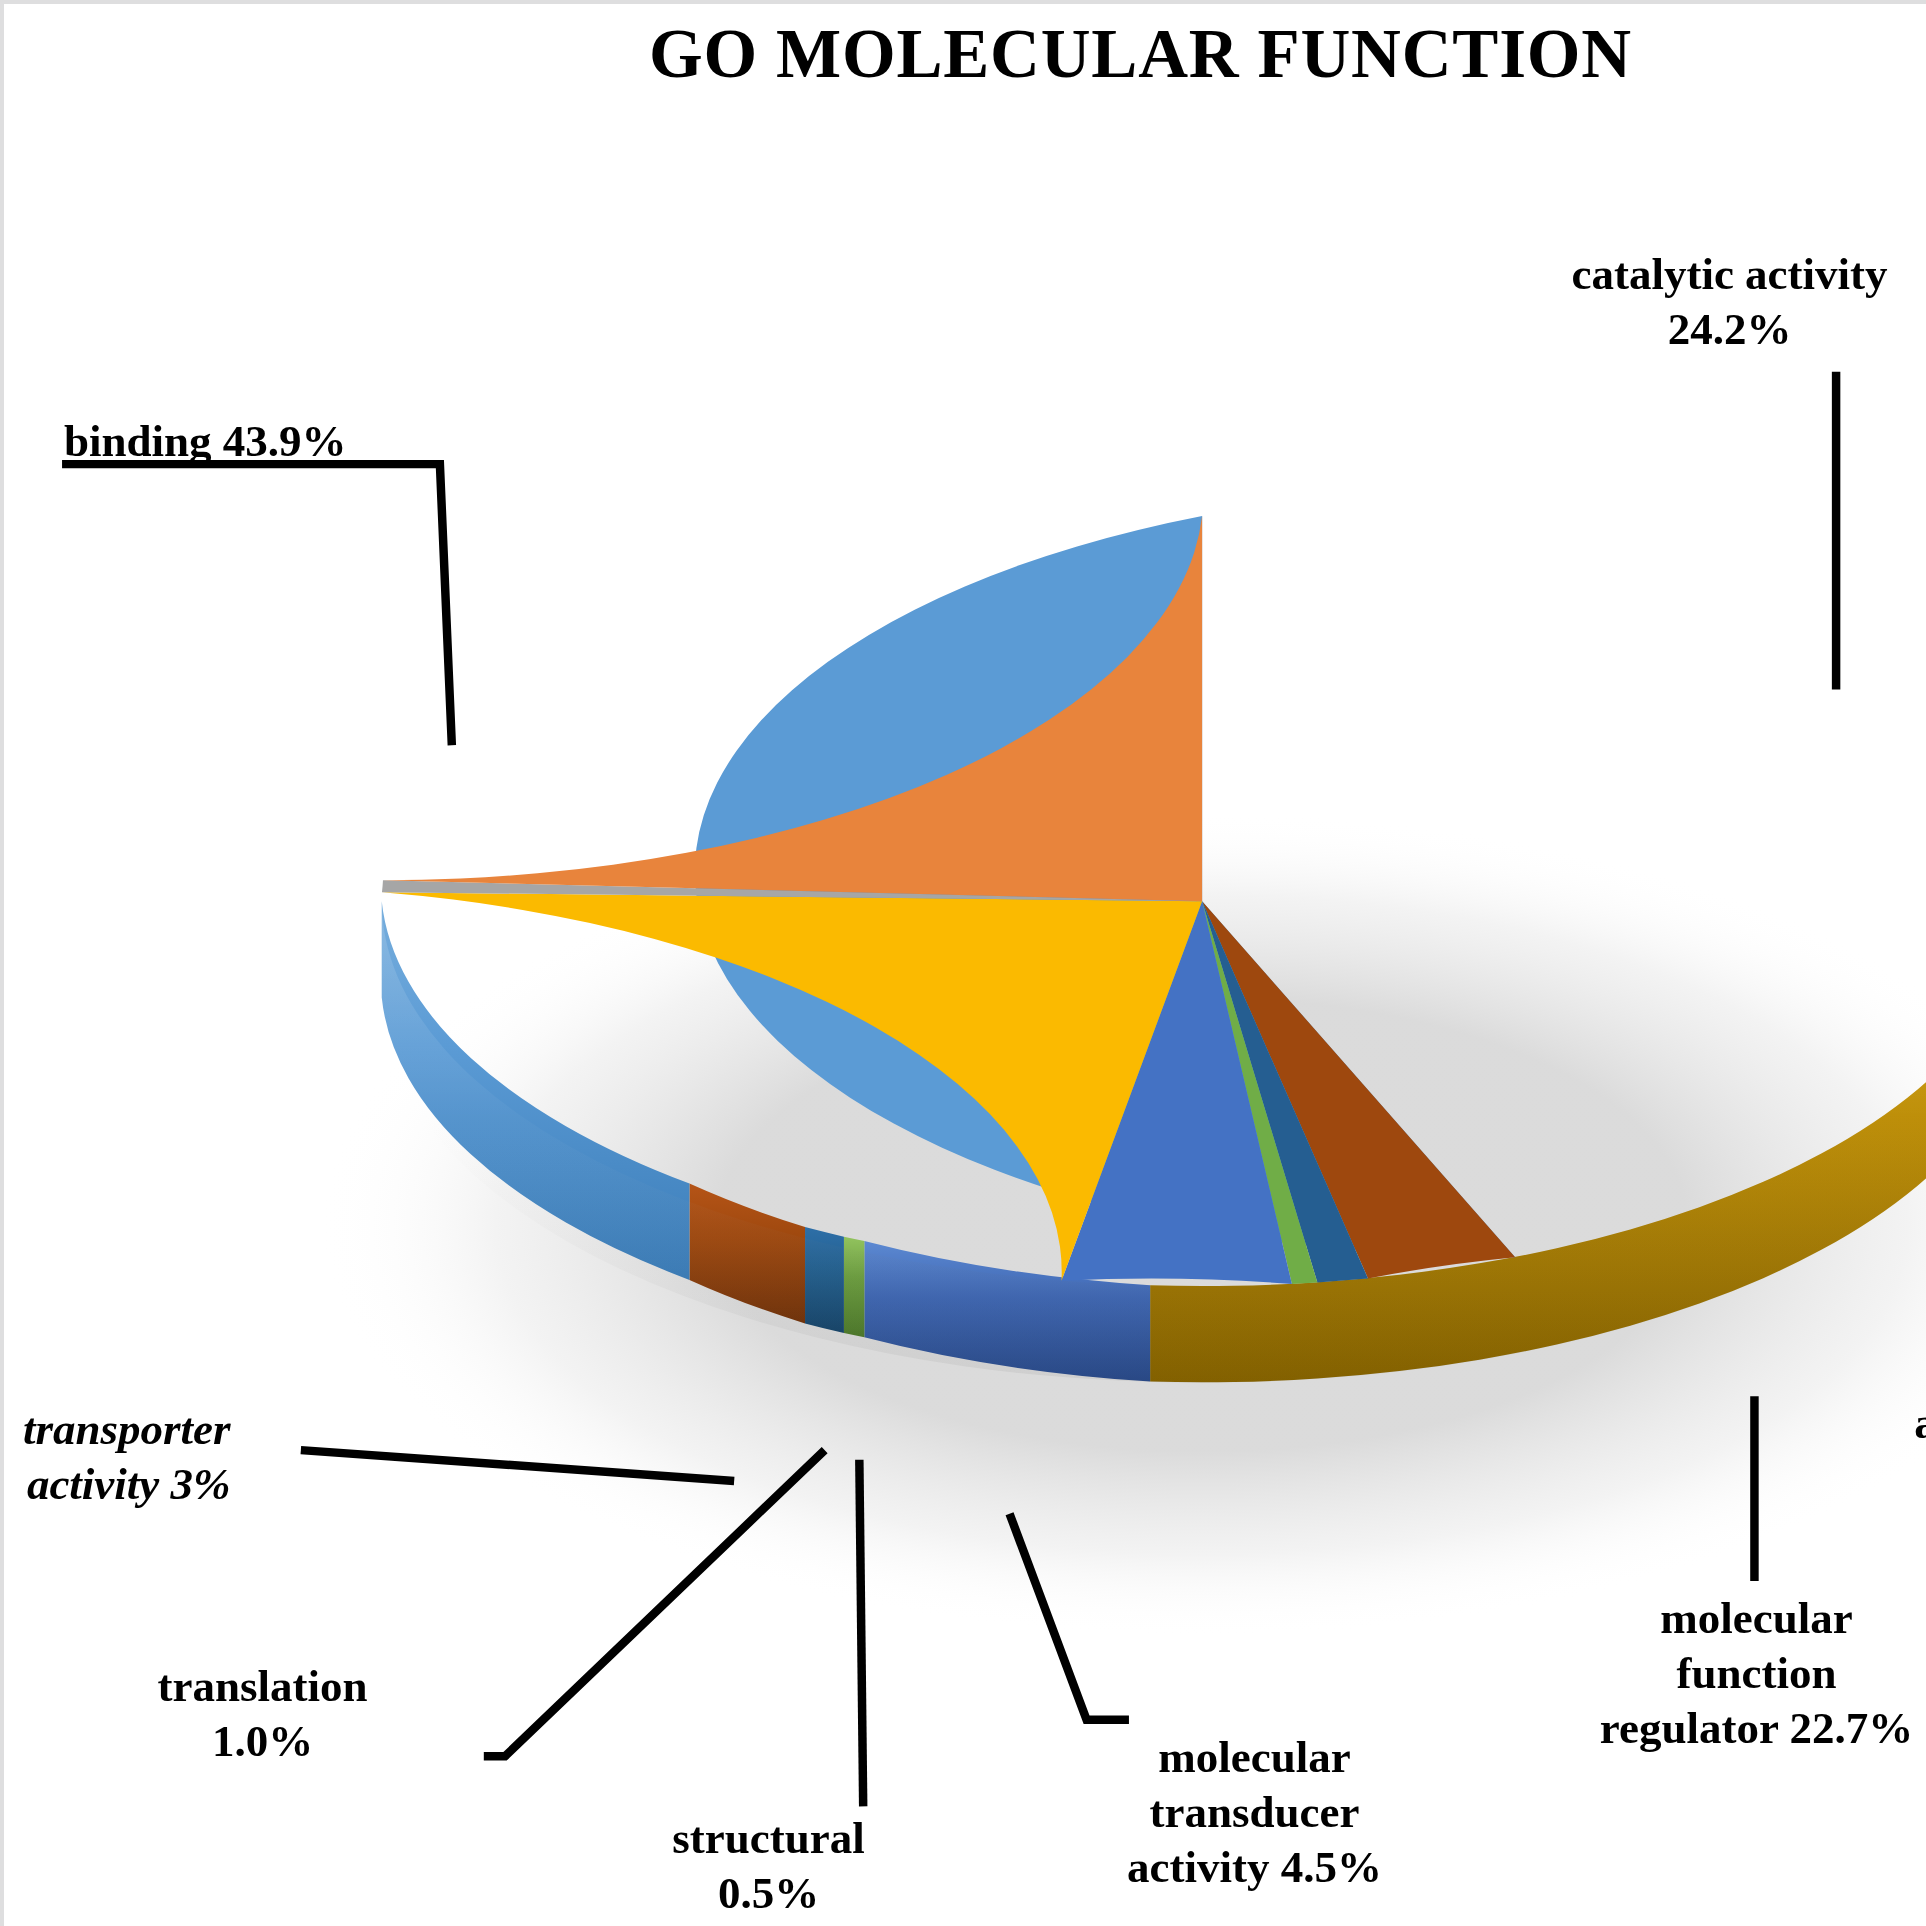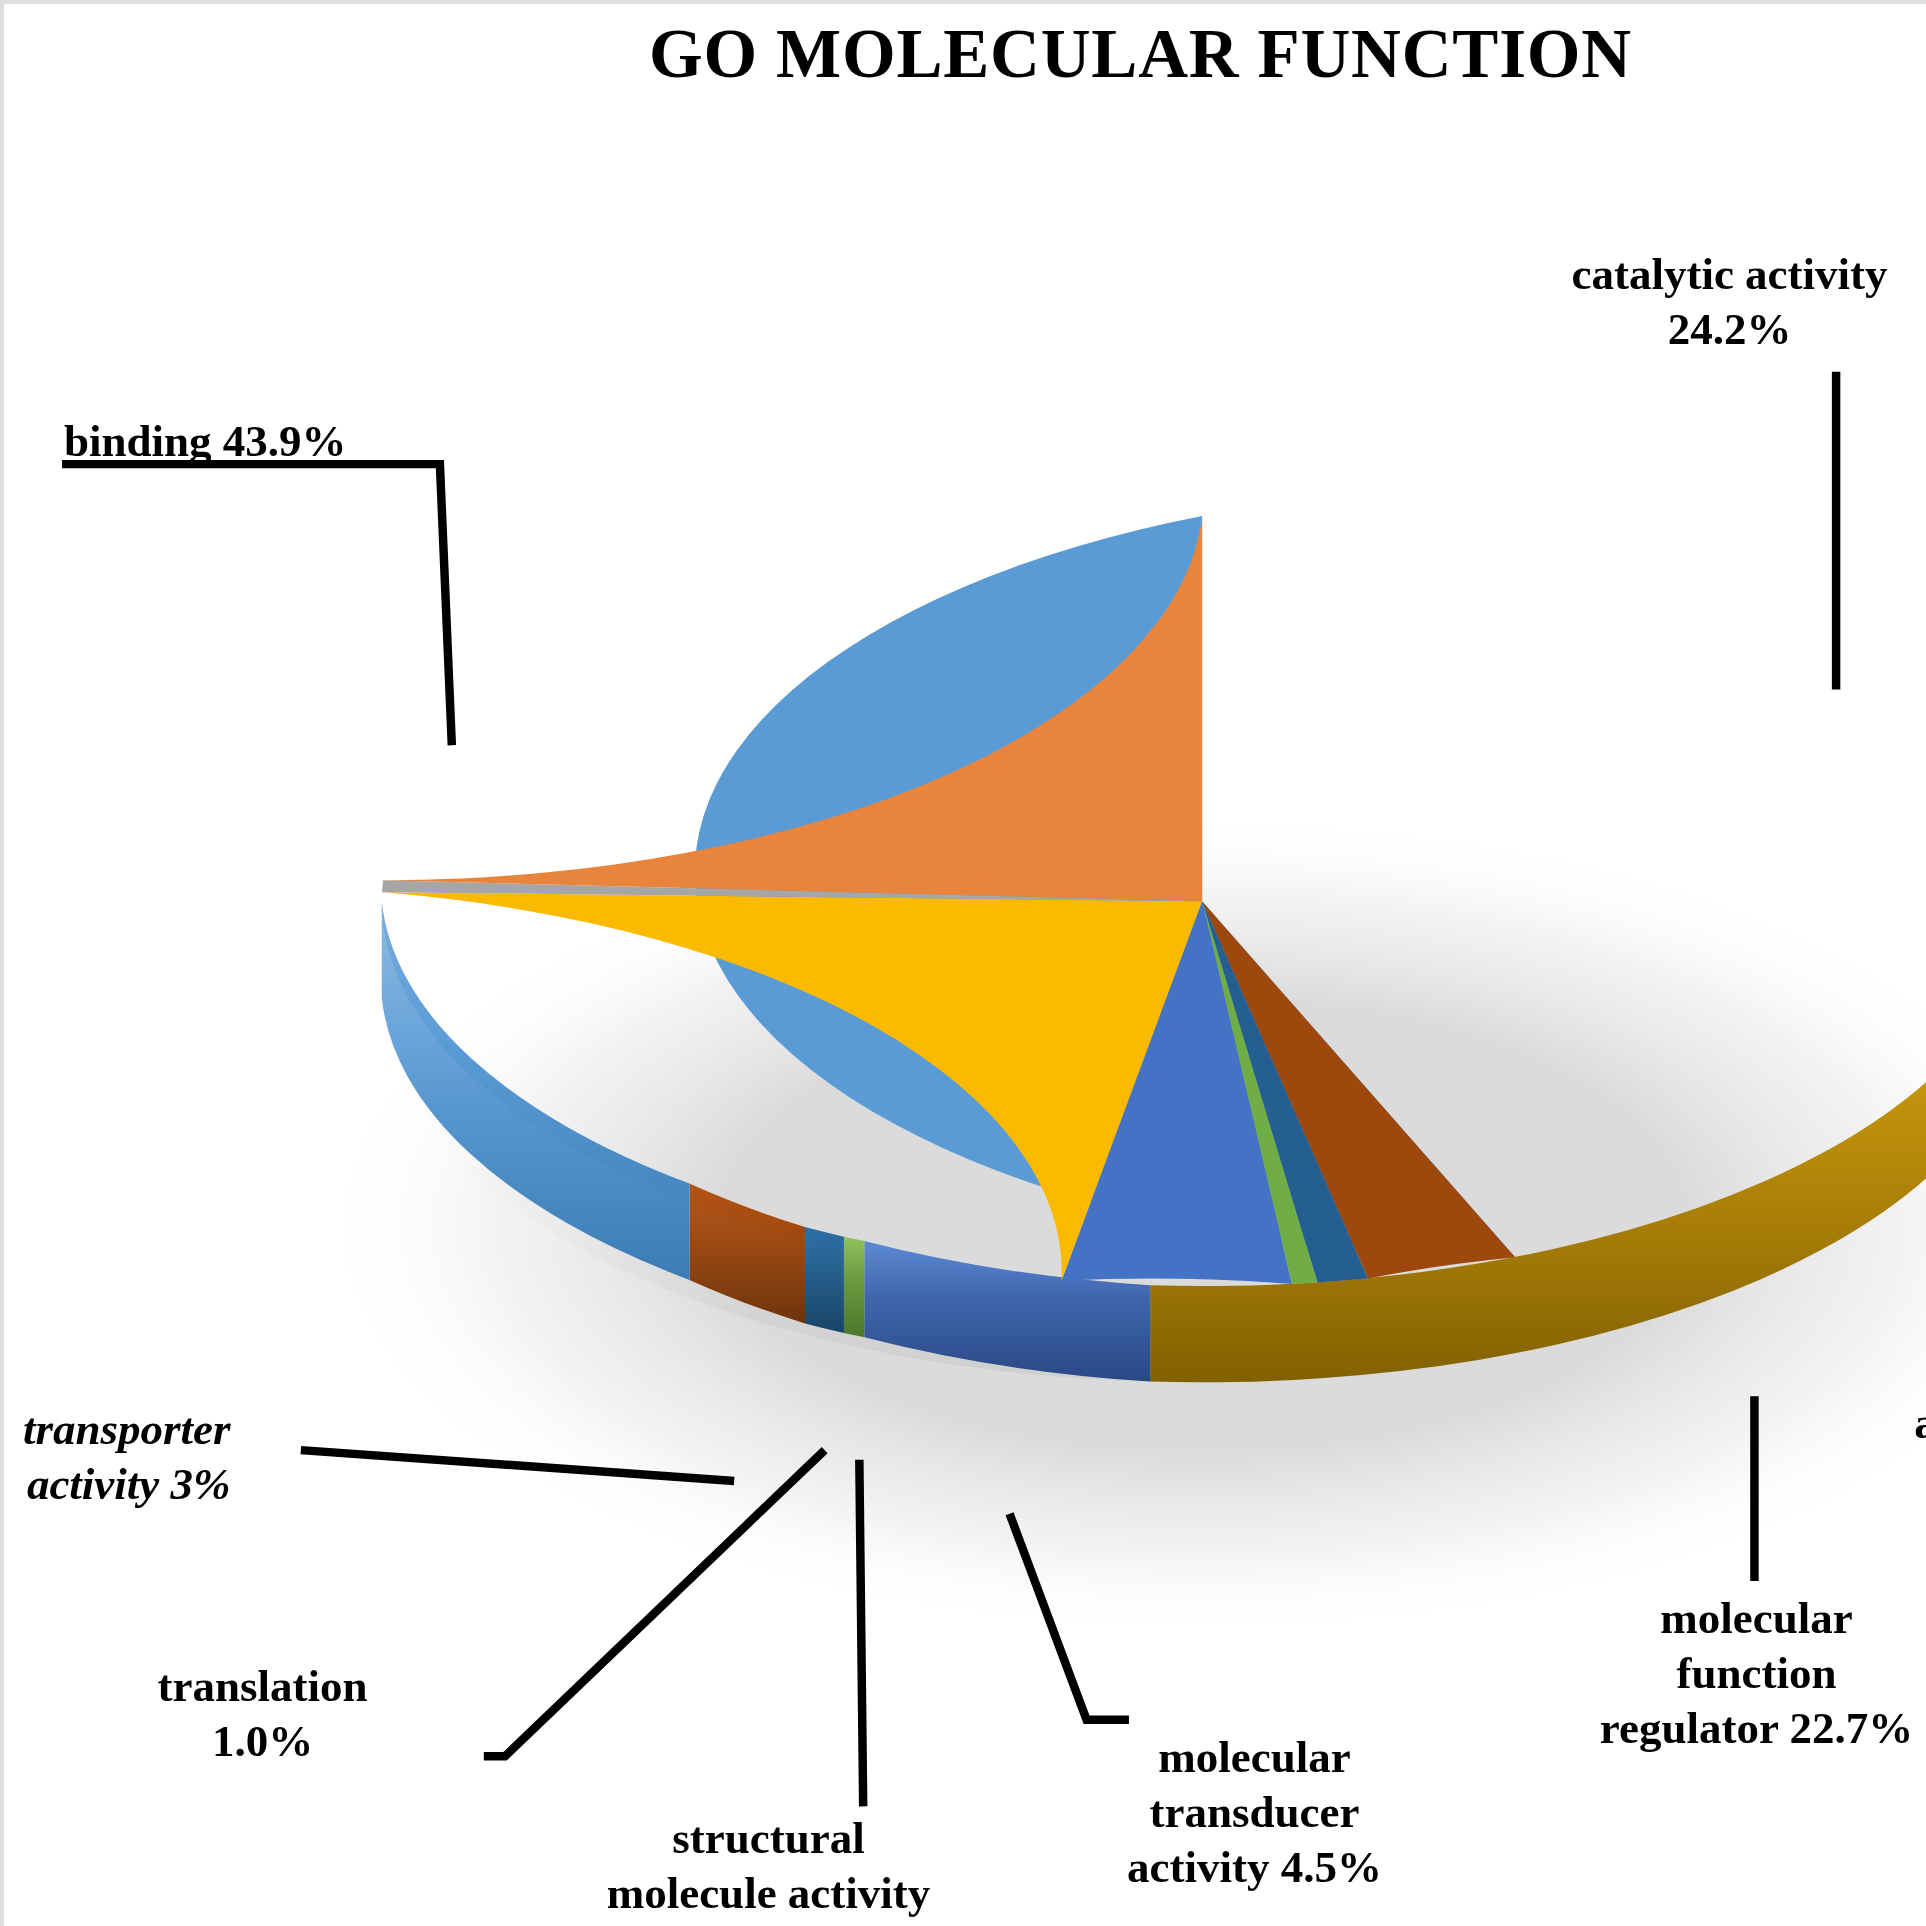--- a/index.html
+++ b/index.html
@@ -176,21 +176,20 @@
 </div>
 
 <div class="lbl ctr" style="left:1056px;top:1730px;width:397px;">
   <div>molecular</div>
   <div>transducer</div>
   <div>activity  4.5%</div>
 </div>
 
 <div class="lbl ctr" style="left:551px;top:1811px;width:435px;">
   <div>structural</div>
-  <div>molecule activity</div>
   <div>0.5%</div>
 </div>
 
 <div class="lbl ctr" style="left:35px;top:1639px;width:455px;margin-top:20px;">
   <div>translation</div>
   <div>1.0%</div>
 </div>
 
 <div class="lbl lft" style="left:23px;top:1402px;font-style:italic;">
   <div>transporter</div>

